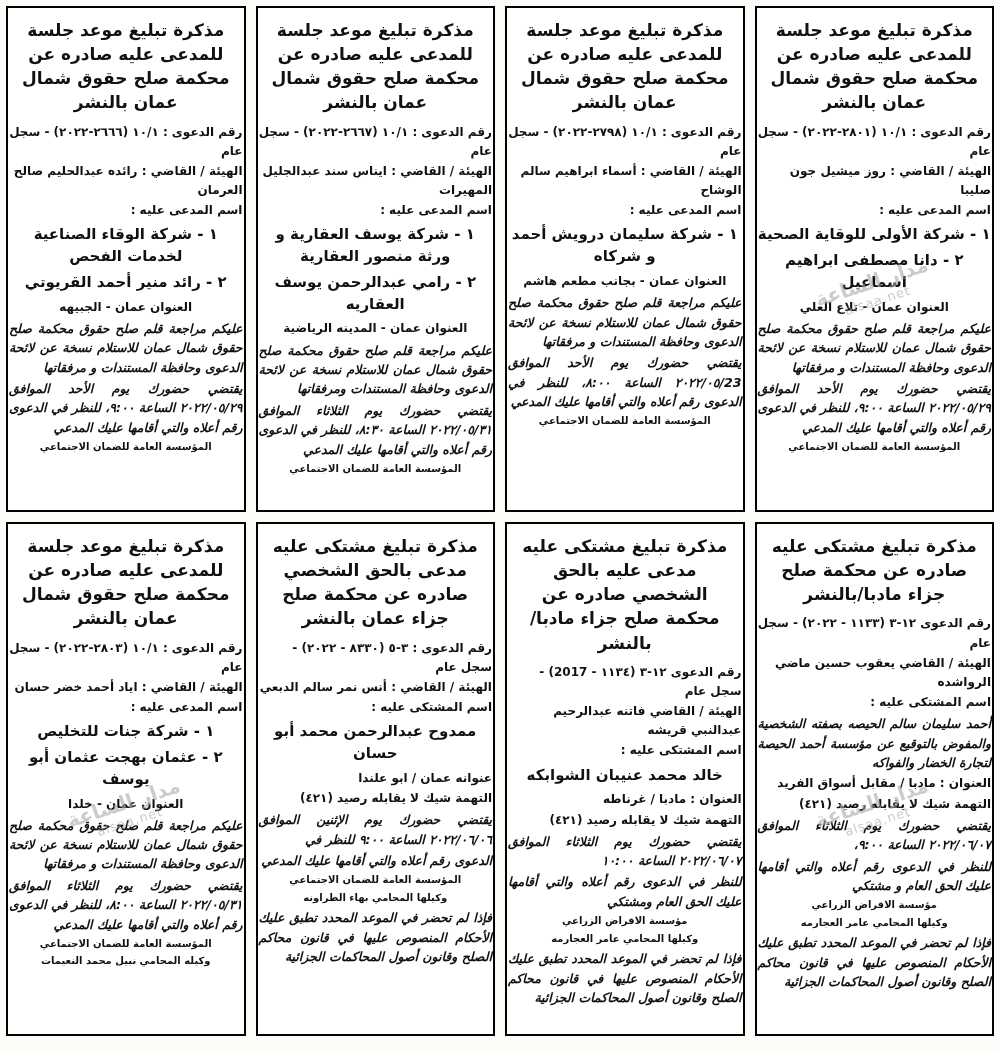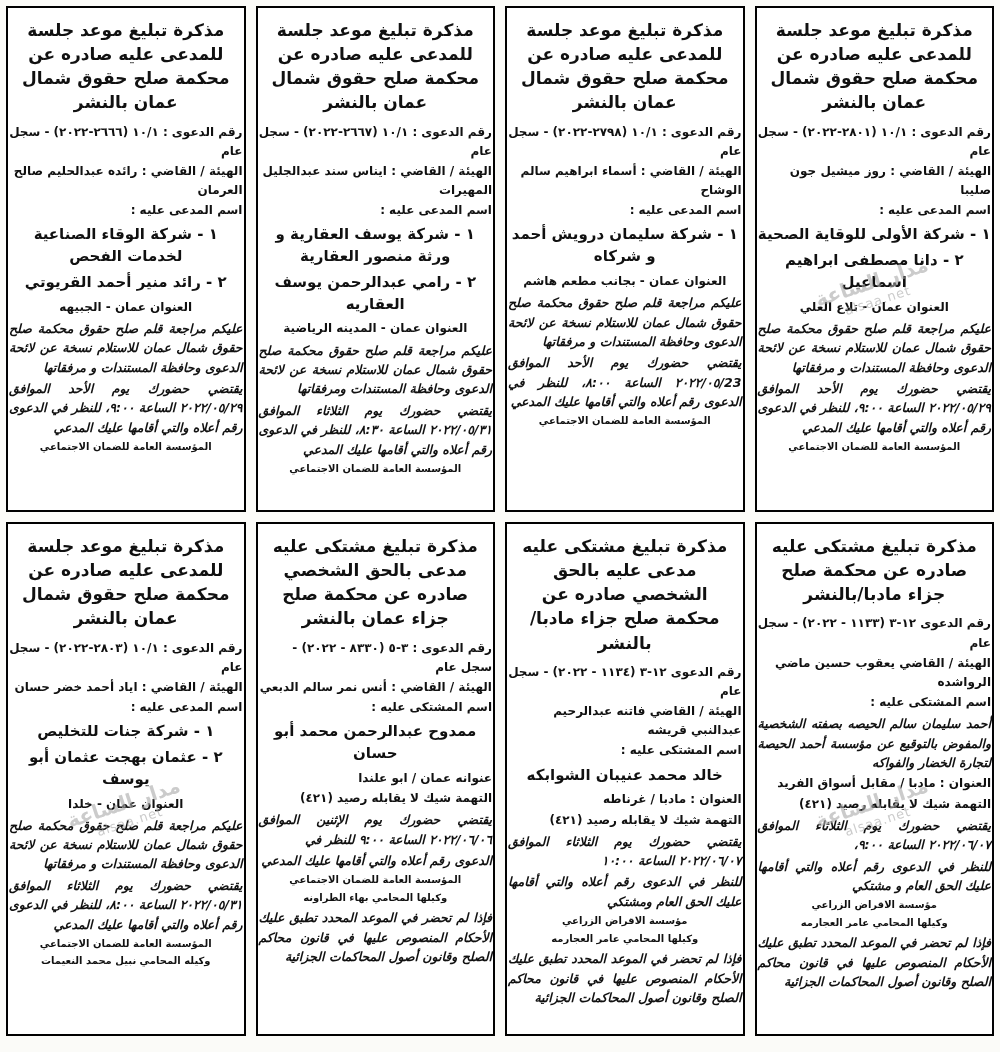--- a/index.html
+++ b/index.html
@@ -178,21 +178,21 @@
         </div>
   <div class="watermark">
           <div class="wm1">مدار الساعة</div>
           <div class="wm2">alsaa.net</div>
         </div>
       </article>
 
   <article class="notice">
     <h2 class="notice-title">مذكرة تبليغ مشتكى عليه مدعى عليه بالحق الشخصي صادره عن محكمة صلح جزاء مادبا/بالنشر</h2>
     <div class="notice-lines">
-          <div class="line l-meta">رقم الدعوى ١٢-٣ (١١٣٤ - ٢٠٢٢) - سجل عام</div>
+          <div class="line l-meta">رقم الدعوى ١٢-٣ (١١٣٤ - 2017) - سجل عام</div>
           <div class="line l-meta">الهيئة / القاضي فاتنه عبدالرحيم عبدالنبي قريشه</div>
           <div class="line l-meta">اسم المشتكى عليه :</div>
           <div class="line l-name">خالد محمد عنيبان الشوابكه</div>
           <div class="line l-meta">العنوان : مادبا / غرناطه</div>
           <div class="line l-meta">التهمة شيك لا يقابله رصيد (٤٢١)</div>
           <div class="line l-body">يقتضي حضورك يوم الثلاثاء الموافق ٢٠٢٢/٠٦/٠٧ الساعة ١٠:٠٠</div>
           <div class="line l-body">للنظر في الدعوى رقم أعلاه والتي أقامها عليك الحق العام ومشتكي</div>
           <div class="line l-org">مؤسسة الاقراض الزراعي</div>
           <div class="line l-org">وكيلها المحامي عامر العجارمه</div>
           <div class="line l-body">فإذا لم تحضر في الموعد المحدد تطبق عليك الأحكام المنصوص عليها في قانون محاكم الصلح وقانون أصول المحاكمات الجزائية</div>

